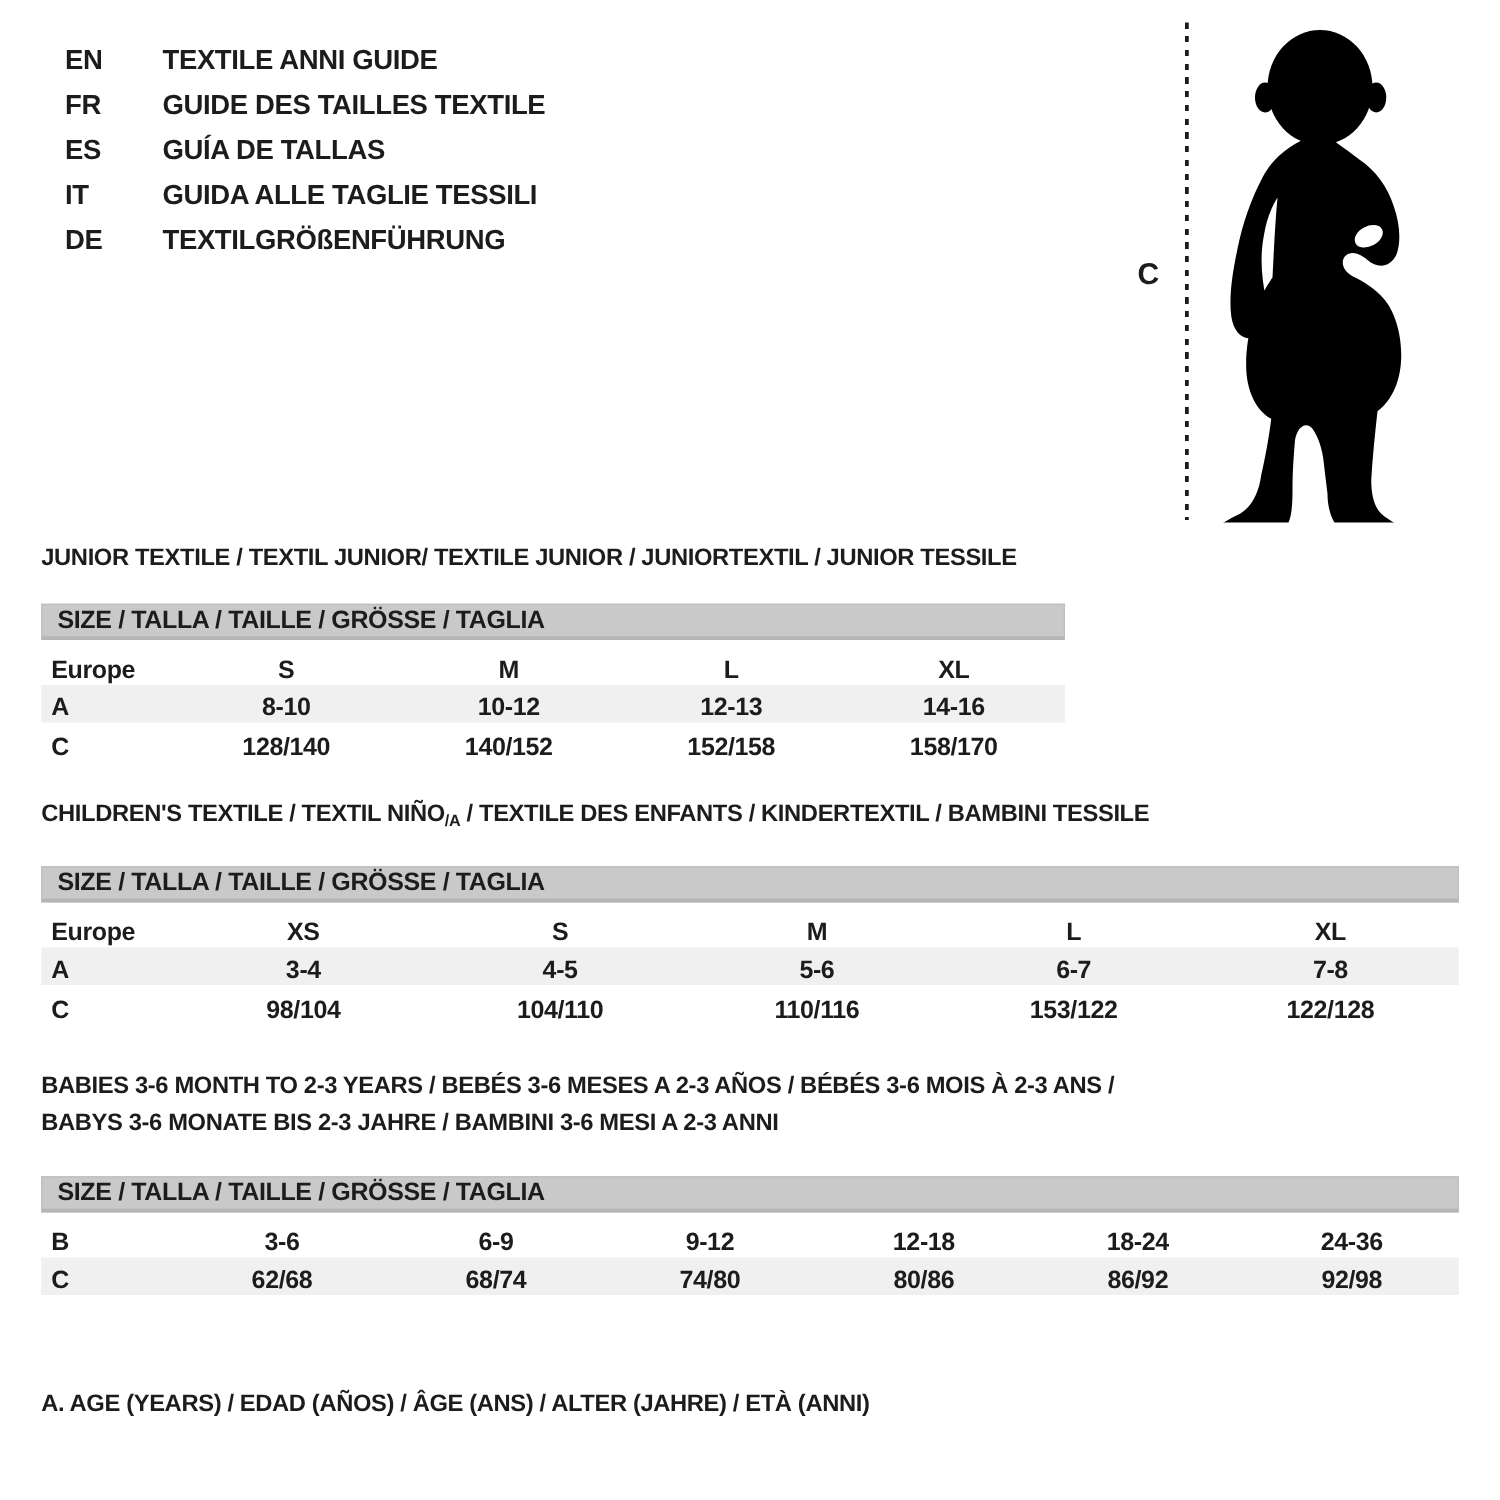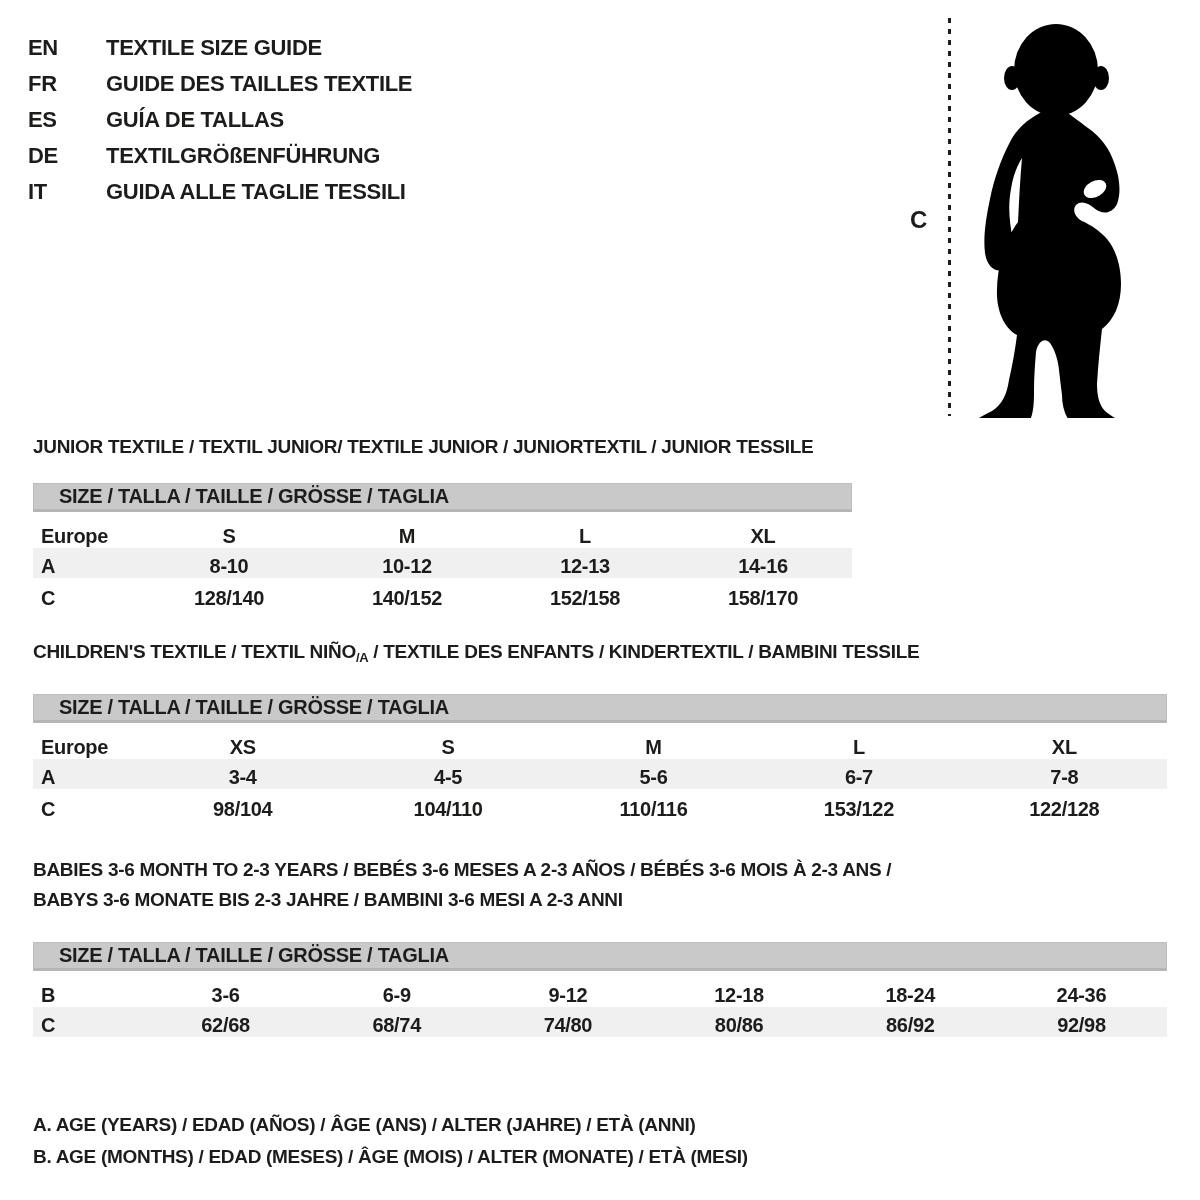--- a/index.html
+++ b/index.html
@@ -6,21 +6,21 @@
   html,body { width:1200px; height:1200px; background:#ffffff; overflow:hidden; }
   body {
     font-family:"Liberation Sans", sans-serif;
     font-weight:bold;
     color:#1c1c1a;
     letter-spacing:-0.3px;
   }
 
   
   .top { position:relative; height:420px; }
-  .lang-list { position:absolute; left:28px; top:30px; }
+  .lang-list { position:absolute; left:52px; top:30px; }
   .lang-row { display:flex; height:36px; align-items:center; font-size:22px; }
   .lang-code { width:78px; }
   .lang-title { white-space:nowrap; }
 
   .measure-line {
     position:absolute; left:948px; top:18px; width:3px; height:398px;
     background:repeating-linear-gradient(to bottom, #1c1c1a 0px, #1c1c1a 5px, transparent 5px, transparent 11px);
   }
   .measure-label { position:absolute; left:910px; top:206px; font-size:24px; }
   .figure-svg { position:absolute; left:963px; top:18px; width:178px; height:400px; }
@@ -34,21 +34,21 @@
   .section-title { font-size:19px; line-height:19px; margin-bottom:27px; white-space:nowrap; }
   .s3 .section-title { line-height:30px; white-space:normal; }
   .title-line { white-space:nowrap; }
   .sub { font-size:13px; vertical-align:-4px; letter-spacing:-0.3px; }
 
   .size-bar {
     height:29px; line-height:25px;
     background:#c9c9c9;
     border:1px solid #bdbdbd;
     border-bottom:3px solid #b5b5b5;
-    font-size:20px; padding-left:25px;margin-top:12px;
+    font-size:20px; padding-left:12px;margin-top:12px;
   }
   .narrow .size-bar, .narrow .table-rows { width:819px; }
 
   .table-rows { width:100%; }
   .trow { display:flex; align-items:flex-end; height:32px; font-size:20px; }
   .trow:first-child { height:36px; }
   .trow.shaded { background:#f0f0f0; height:30px; }
   .tlabel { width:107px; padding-left:8px; }
   .tcell { flex:1; text-align:center; }
 
@@ -56,37 +56,37 @@
   .legend { margin:72px 33px 0 33px; font-size:19px; line-height:32px; }
   .legend-line { white-space:nowrap; }
 </style>
 </head>
 <body>
 
 <div class="top">
   <div class="lang-list">
     <div class="lang-row">
       <span class="lang-code">EN</span>
-      <span class="lang-title">TEXTILE SIZE GUIDE</span>
+      <span class="lang-title">TEXTILE ANNI GUIDE</span>
     </div>
     <div class="lang-row">
       <span class="lang-code">FR</span>
       <span class="lang-title">GUIDE DES TAILLES TEXTILE</span>
     </div>
     <div class="lang-row">
       <span class="lang-code">ES</span>
       <span class="lang-title">GUÍA DE TALLAS</span>
     </div>
     <div class="lang-row">
+      <span class="lang-code">IT</span>
+      <span class="lang-title">GUIDA ALLE TAGLIE TESSILI</span>
+    </div>
+    <div class="lang-row">
       <span class="lang-code">DE</span>
       <span class="lang-title">TEXTILGRÖßENFÜHRUNG</span>
-    </div>
-    <div class="lang-row">
-      <span class="lang-code">IT</span>
-      <span class="lang-title">GUIDA ALLE TAGLIE TESSILI</span>
     </div>
   </div>
 
   <div class="measure-line"></div>
   <div class="measure-label">C</div>
 
   <svg class="figure-svg" viewBox="0 0 178 400" xmlns="http://www.w3.org/2000/svg">
     <ellipse cx="49" cy="60" rx="8" ry="12" fill="#000"></ellipse>
     <ellipse cx="138" cy="60" rx="8" ry="12" fill="#000"></ellipse>
     <ellipse cx="93" cy="52" rx="42" ry="46" fill="#000"></ellipse>
@@ -212,14 +212,13 @@
         <div class="tcell">74/80</div>
         <div class="tcell">80/86</div>
         <div class="tcell">86/92</div>
         <div class="tcell">92/98</div>
       </div>
     </div>
 </div>
 
 <div class="legend">
   <div class="legend-line">A. AGE (YEARS) / EDAD (AÑOS) / ÂGE (ANS) / ALTER (JAHRE) / ETÀ (ANNI)</div>
-  <div class="legend-line">B. AGE (MONTHS) / EDAD (MESES) / ÂGE (MOIS) / ALTER (MONATE) / ETÀ (MESI)</div>
 </div>
 
 </body></html>

